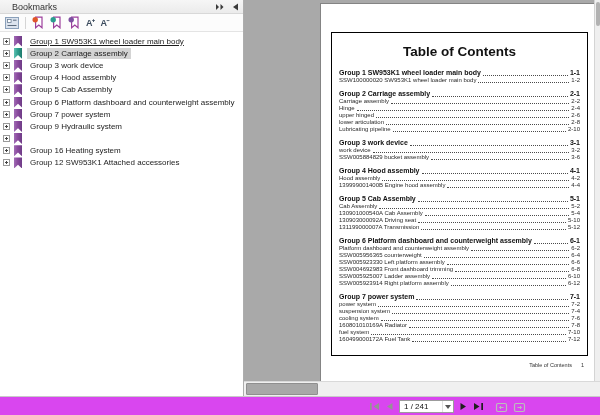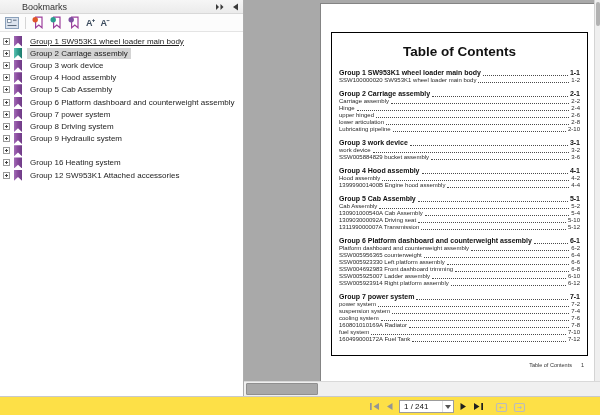--- a/index.html
+++ b/index.html
@@ -4,21 +4,21 @@
 <style>
   * { margin:0; padding:0; box-sizing:border-box; }
   html,body { width:600px; height:415px; }
   body { font-family:"Liberation Sans", sans-serif; background:#fff; overflow:hidden; }
   .app { position:relative; width:600px; height:415px; background:#fff; }
   .main { position:absolute; top:0; left:0; width:600px; height:396px; display:flex; }
 
   
   .panel { width:244px; height:100%; background:#fff; border-right:1px solid #adadad; position:relative; flex:none; }
   .panel-header { height:14px; background:linear-gradient(#f6f6f6,#ebebeb); border-bottom:1px solid #d8d8d8;
-    display:flex; align-items:center; padding:0 4px 0 22px; font-size:9px; color:#333; position:relative; }
+    display:flex; align-items:center; padding:0 4px 0 12px; font-size:9px; color:#333; position:relative; }
   .hdr-icons { position:absolute; right:4px; top:0; height:14px; display:flex; align-items:center; gap:7px; }
   .hdr-btn { display:flex; align-items:center; cursor:pointer; }
   .panel-toolbar { height:18px; display:flex; align-items:center; gap:6px; padding:0 5px; border-bottom:1px solid #e4e4e4; background:#fcfcfc; }
   .tb-sep { width:1px; height:12px; background:#d5d5d5; }
   .tb-btn { display:flex; align-items:center; justify-content:center; height:16px; cursor:pointer; }
   .tb-a { font-size:9px; font-weight:bold; color:#3c4c5e; letter-spacing:-0.5px; }
 
   .bm-list { padding-top:3px; }
   .bm-row { height:12.2px; display:flex; align-items:center; padding-left:3px; cursor:pointer; }
   .expander { width:7px; height:7px; flex:none; border:1px solid #9a9a9a; background:#fdfdfd; position:relative; margin-right:4px; }
@@ -47,21 +47,21 @@
   .toc-entry { font-size:6px; color:#2a2a2a; line-height:7px; }
   .page-footer { position:absolute; right:13px; top:358px; font-size:5.5px; color:#333; display:flex; gap:9px; align-items:baseline; }
 
   
   .hscroll { position:absolute; left:0; right:0; bottom:0; height:15px; background:#f0f0f0; border-top:1px solid #d9d9d9; z-index:5; }
   .hthumb { position:absolute; left:2px; top:1px; width:72px; height:12px; background:#a8a8a8; border:1px solid #8f8f8f; border-radius:1px; }
   .vscroll { position:absolute; right:0; top:0; bottom:15px; width:6px; background:#efefef; border-left:1px solid #d4d4d4; z-index:5; }
   .vthumb { position:absolute; left:1px; top:2px; width:4px; height:24px; background:#b2b2b2; border-radius:2px; }
 
   
-  .statusbar { position:absolute; left:0; bottom:0; width:600px; height:19px; background:#fde047; border-top:1px solid #c9c9c9; }
+  .statusbar { position:absolute; left:0; bottom:0; width:600px; height:19px; background:#d946ef; border-top:1px solid #c9c9c9; }
   .nav { position:absolute; left:369px; top:0; height:19px; display:flex; align-items:center; gap:5px; }
   .nav-btn { display:flex; align-items:center; justify-content:center; cursor:pointer; }
   .pagebox { width:55px; height:13px; background:#fff; border:1px solid #9c9c9c; display:flex; align-items:center; }
   .pagebox input { flex:1; width:40px; border:none; outline:none; font-family:"Liberation Sans",sans-serif; font-size:8px; color:#111; padding:0 0 0 4px; background:transparent; }
   .caret { width:11px; height:100%; display:flex; align-items:center; justify-content:center; border-left:1px solid #e0e0e0; cursor:pointer; }
   .caret::after { content:""; width:0; height:0; border-left:3px solid transparent; border-right:3px solid transparent; border-top:4px solid #555; }
 </style>
 </head>
 <body>
 
@@ -150,25 +150,20 @@
     <span class="bm-label">Group 6 Platform dashboard and counterweight assembly</span>
   </div>
           <div class="bm-row">
     <span class="expander"></span>
     <span class="ribbon"></span>
     <span class="bm-label">Group 7 power system</span>
   </div>
           <div class="bm-row">
     <span class="expander"></span>
     <span class="ribbon"></span>
-    <span class="bm-label">Group 8 Driving system</span>
-  </div>
-          <div class="bm-row">
-    <span class="expander"></span>
-    <span class="ribbon"></span>
     <span class="bm-label">Group 9 Hydraulic system</span>
   </div>
           <div class="bm-row">
     <span class="expander"></span>
     <span class="ribbon"></span>
   </div>
           <div class="bm-row">
     <span class="expander"></span>
     <span class="ribbon"></span>
     <span class="bm-label">Group 16 Heating system</span>

